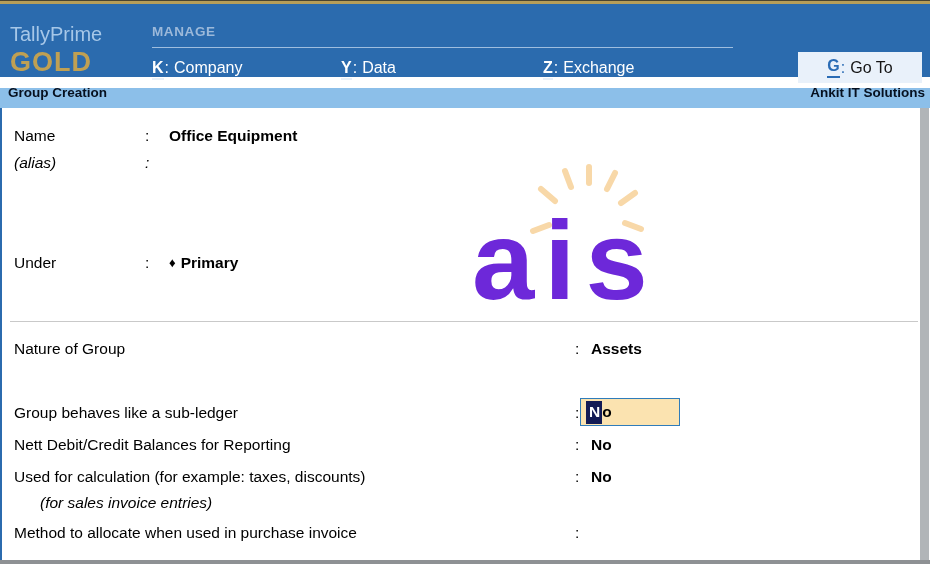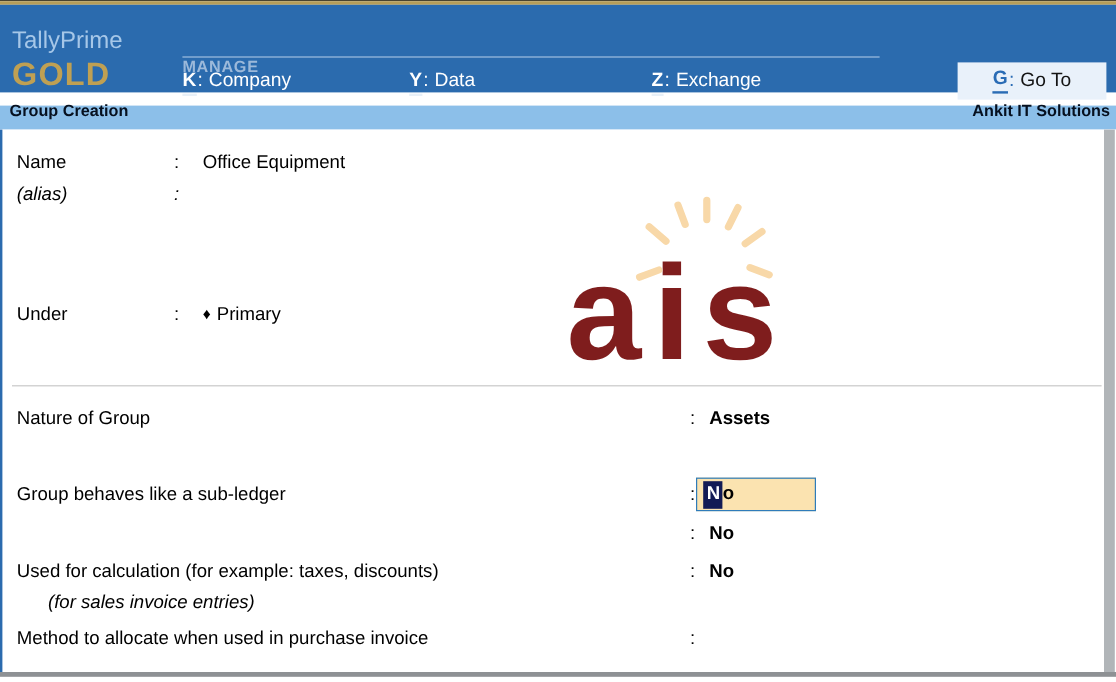--- a/index.html
+++ b/index.html
@@ -10,21 +10,21 @@
   
   .top-edge  { position:absolute; left:0; top:0; width:930px; height:1px; background:#4a4430; }
   .gold-edge { position:absolute; left:0; top:1px; width:930px; height:3px; background:#b79e58; }
 
   
   .topbar { position:absolute; left:0; top:4px; width:930px; height:73px; background:#2b6bae; }
   .brand-line1 { position:absolute; left:10px; top:19px; font-size:20px; color:#a6c7e8; }
   .brand-line2 { position:absolute; left:10px; top:43px; font-size:27px; font-weight:bold;
                  color:#bfa053; letter-spacing:1px; }
   .menu-title { position:absolute; left:152px; top:20px; font-size:13.5px; font-weight:bold;
-                color:#9cb9da; letter-spacing:0.6px;margin-top:24px; }
+                color:#9cb9da; letter-spacing:0.6px; }
   .menu-underline { position:absolute; left:152px; top:43px; width:581px; height:1px; background:#9fbedf; }
   .menu-item { position:absolute; top:55px; font-size:16px; color:#ffffff; cursor:pointer; white-space:nowrap; }
   .mi-0 { left:152px; } .mi-1 { left:341px; } .mi-2 { left:543px; }
   .mkey { font-weight:bold; display:inline-block; border-bottom:2px solid #e8f0f8; padding-bottom:1px; }
   .mcolon { margin:0 5px 0 1px; }
   .goto-btn { position:absolute; left:798px; top:48px; width:124px; height:31px; background:#e9f1fa;
               display:flex; align-items:center; justify-content:center; font-size:16px; cursor:pointer; }
   .gkey { font-weight:bold; color:#2a6cb5; display:inline-block; border-bottom:2px solid #2a6cb5; padding-bottom:1px; }
   .gcolon { color:#2a6cb5; margin:0 5px 0 1px; }
   .glabel { color:#141414; }
@@ -33,42 +33,42 @@
   .titlebar { position:absolute; left:0; top:88px; width:930px; height:20px; background:#8cbfe9;
               display:flex; align-items:center; justify-content:space-between;
               padding:0 5px 11px 8px; font-size:13.5px; font-weight:bold; color:#06101f; }
 
   
   .content { position:absolute; left:0; top:108px; width:930px; height:452px; background:#ffffff;
              border-left:2px solid #2b6bae; }
   .row { position:absolute; left:0; width:916px; height:22px; font-size:15.5px; color:#000; }
   .lbl   { position:absolute; left:12px; white-space:nowrap; }
   .k1    { position:absolute; left:143px; }
-  .v1    { position:absolute; left:167px; font-weight:normal; white-space:nowrap;text-align:center; }
+  .v1    { position:absolute; left:167px; font-weight:bold; white-space:nowrap;text-align:center; }
   .k2    { position:absolute; left:573px; }
   .v2    { position:absolute; left:589px; font-weight:bold; white-space:nowrap; }
   .italic { font-style:italic; }
   .bullet { font-size:13px; margin-right:5px; position:relative; top:-1px; }
   .note-lbl { position:absolute; left:38px; font-style:italic; white-space:nowrap; }
 
   .r-name   { top:19px; }  .r-alias  { top:46px; }  .r-under  { top:146px; }
   .divider  { position:absolute; left:8px; top:213px; width:908px; height:1px; background:#c9c9c9; }
   .r-nature { top:232px; } .r-sub    { top:296px; } .r-nett   { top:328px; }
   .r-calc   { top:360px; } .r-note   { top:386px; } .r-method { top:416px; }
 
   
   .input-box { position:absolute; left:578px; top:-6px; width:100px; height:28px;
                background:#fbe3b0; border:1.5px solid #2f7cba; display:flex; align-items:center;
                padding-left:5px; font-size:15.5px; font-weight:bold; cursor:text; }
   .sel  { background:#131b55; color:#ffffff; padding:2px 2px 3px 3px; }
   .restv { color:#000; }
 
   
   .watermark { position:absolute; left:470px; top:88px; font-size:112px; font-weight:bold;
-               color:#7f1d1d; letter-spacing:10px; user-select:none; }
+               color:#6d28d9; letter-spacing:10px; user-select:none; }
   .rays { position:absolute; left:523px; top:55px; }
 
   
   .right-strip { position:absolute; left:918px; top:0; width:9px; height:452px; background:#b1b5b8; }
   .bottom-line { position:absolute; left:0; top:560px; width:930px; height:4px; background:#8e9194; }
 </style>
 </head>
 <body>
 
 <div class="window">
@@ -148,20 +148,21 @@
     <div class="row r-sub">
       <span class="lbl">Group behaves like a sub-ledger</span>
       <span class="k2">:</span>
       <span class="input-box">
         <span class="sel">N</span>
           <span class="restv">o</span>
       </span>
     </div>
 
     <div class="row r-nett">
+      <span class="lbl">Nett Debit/Credit Balances for Reporting</span>
       <span class="k2">:</span>
       <span class="v2">No</span>
     </div>
 
     <div class="row r-calc">
       <span class="lbl">Used for calculation (for example: taxes, discounts)</span>
       <span class="k2">:</span>
       <span class="v2">No</span>
     </div>
 

